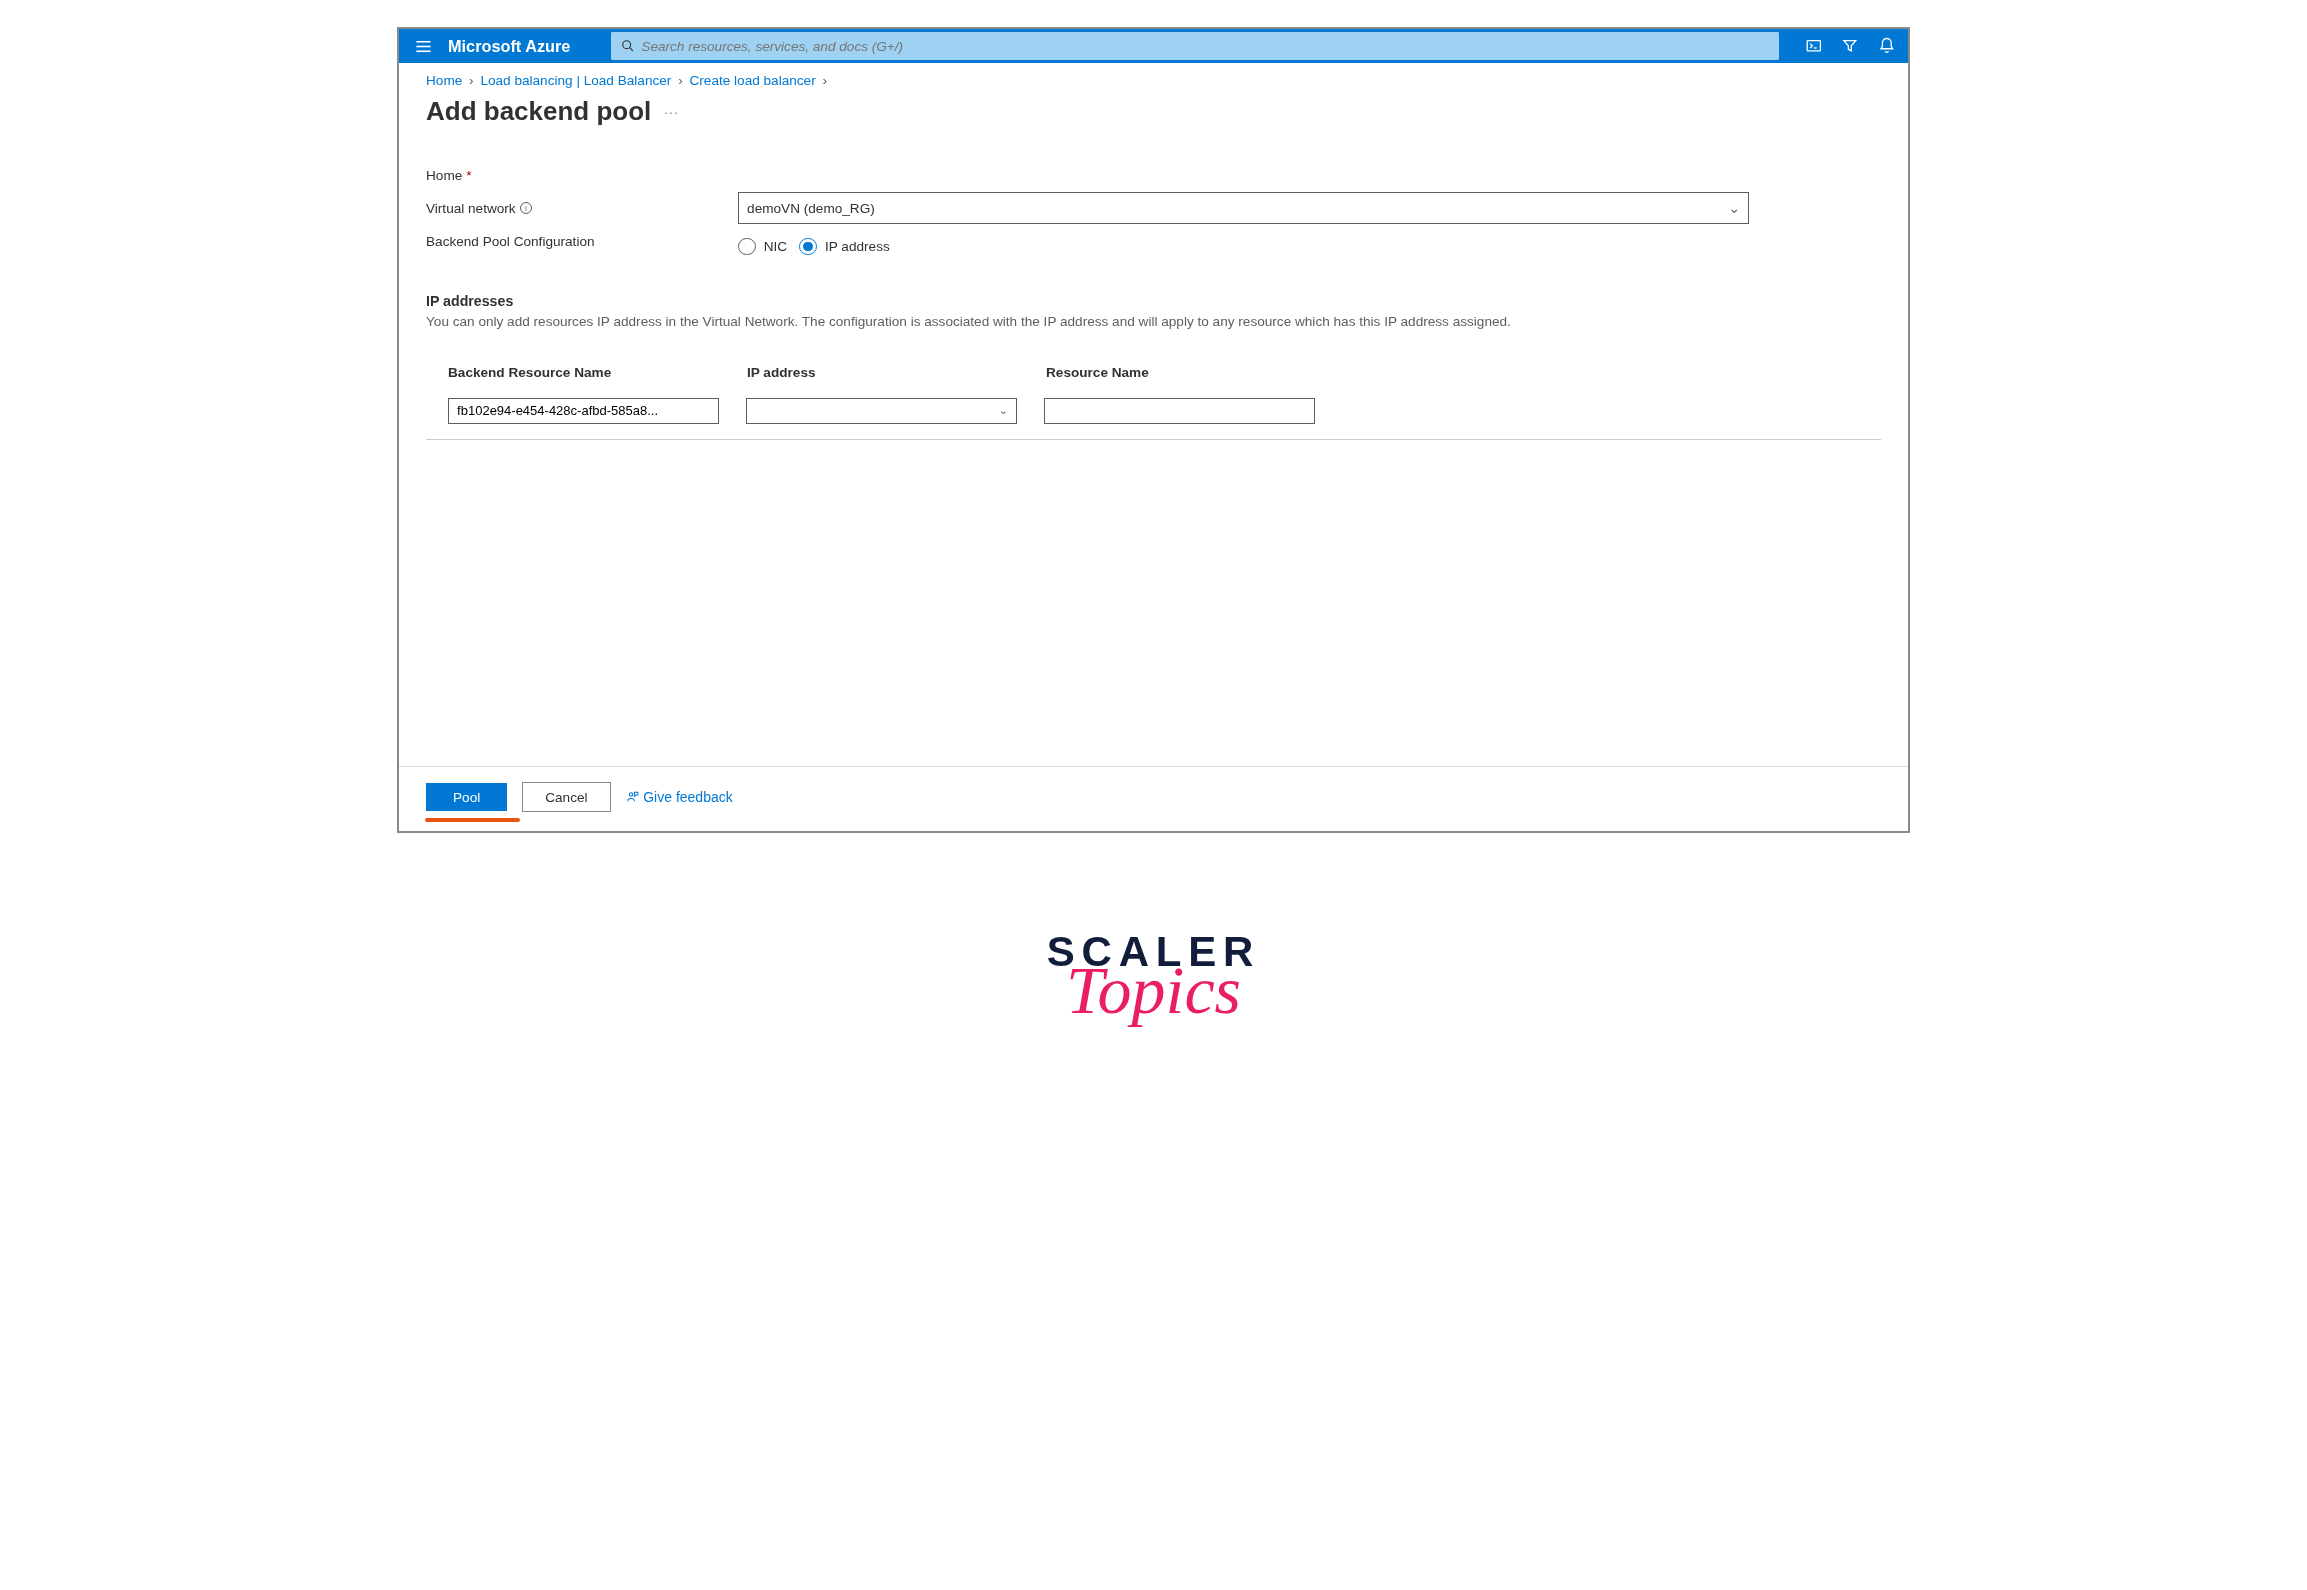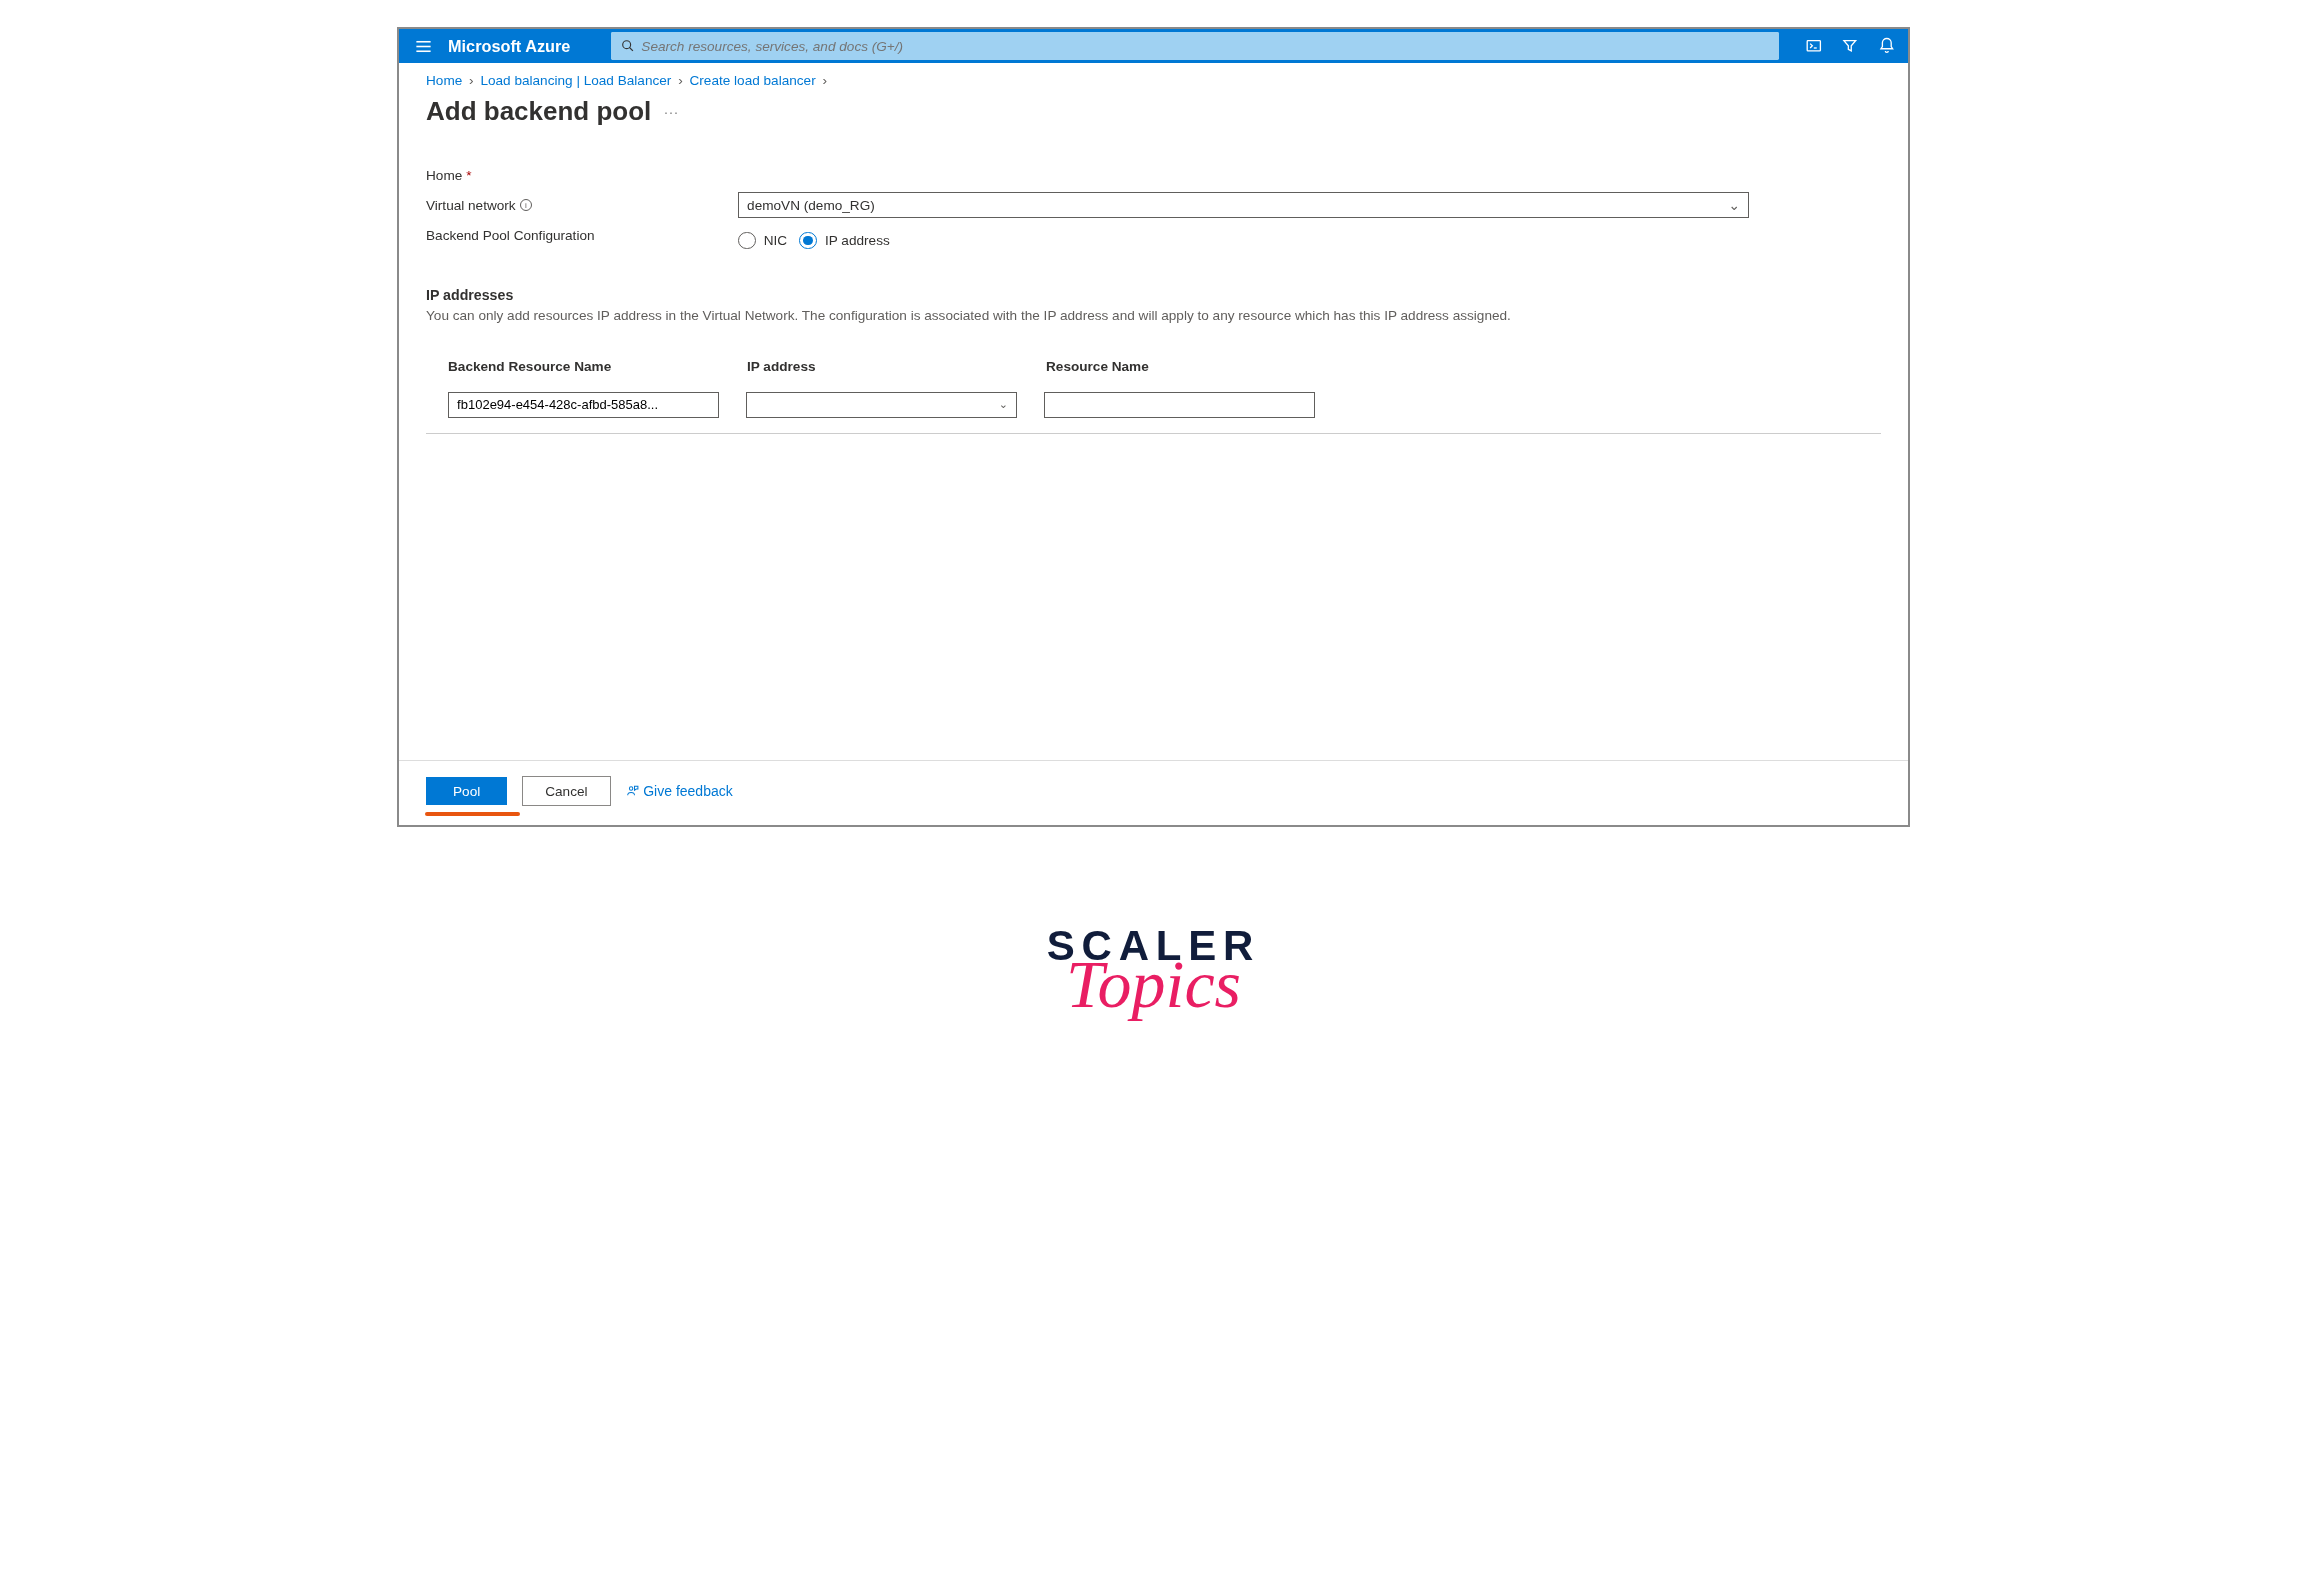--- a/index.html
+++ b/index.html
@@ -23,21 +23,21 @@
   .page-title-row { display: flex; align-items: center; gap: 12.2px; margin-top: 8.1px; }
   .page-title { font-size: 26px; font-weight: 600; color: #323130; }
   .more-dots { color: #888; font-size: 15px; cursor: pointer; }
 
   .form-area { margin-top: 41px; }
   .form-row { display: flex; align-items: center; margin-bottom: 9.5px; }
   .form-label { width: 312px; font-size: 13.6px; color: #323130; display: flex; align-items: center; gap: 4.1px; }
   .req { color: #a80000; }
   .info-icon { width: 12.2px; height: 12.2px; border: 0.7px solid #605e5c; border-radius: 50%; display: inline-flex; align-items: center; justify-content: center; font-size: 8.1px; color: #605e5c; cursor: pointer; }
   .text-input { flex: 0 0 1011px; border: 0.7px solid #605e5c; height: 26px; padding: 0 8.1px; font-size: 13.6px; color: #323130; }
-  .select-wrap { flex: 0 0 1011px; border: 0.7px solid #605e5c; height: 26px; display: flex; align-items: center; padding: 0 8.1px; justify-content: space-between; cursor: pointer; font-size: 13.6px; color: #323130; gap: 47px; }
+  .select-wrap { flex: 0 0 1011px; border: 0.7px solid #605e5c; height: 32px; display: flex; align-items: center; padding: 0 8.1px; justify-content: space-between; cursor: pointer; font-size: 13.6px; color: #323130; gap: 47px; }
   .chev { color: #605e5c; }
   .radio-group { display: flex; flex-direction: row; gap: 12.2px; padding: 4.1px 0; }
   .radio-item { display: flex; align-items: center; gap: 8.1px; font-size: 13.6px; color: #323130; cursor: pointer; }
   .radio-outer { width: 17.6px; height: 17.6px; border: 1px solid #605e5c; border-radius: 50%; display: flex; align-items: center; justify-content: center; }
   .radio-outer.sel { border-color: #0078d4; }
   .radio-inner { width: 9.5px; height: 9.5px; background: #0078d4; border-radius: 50%; }
 
   .section { margin-top: 34px; }
   .section-title { font-size: 14.2px; font-weight: 600; color: #323130; }
   .section-desc { font-size: 13.6px; color: #605e5c; max-width: 1086px; line-height: 1.4; margin-top: 2.7px; }

